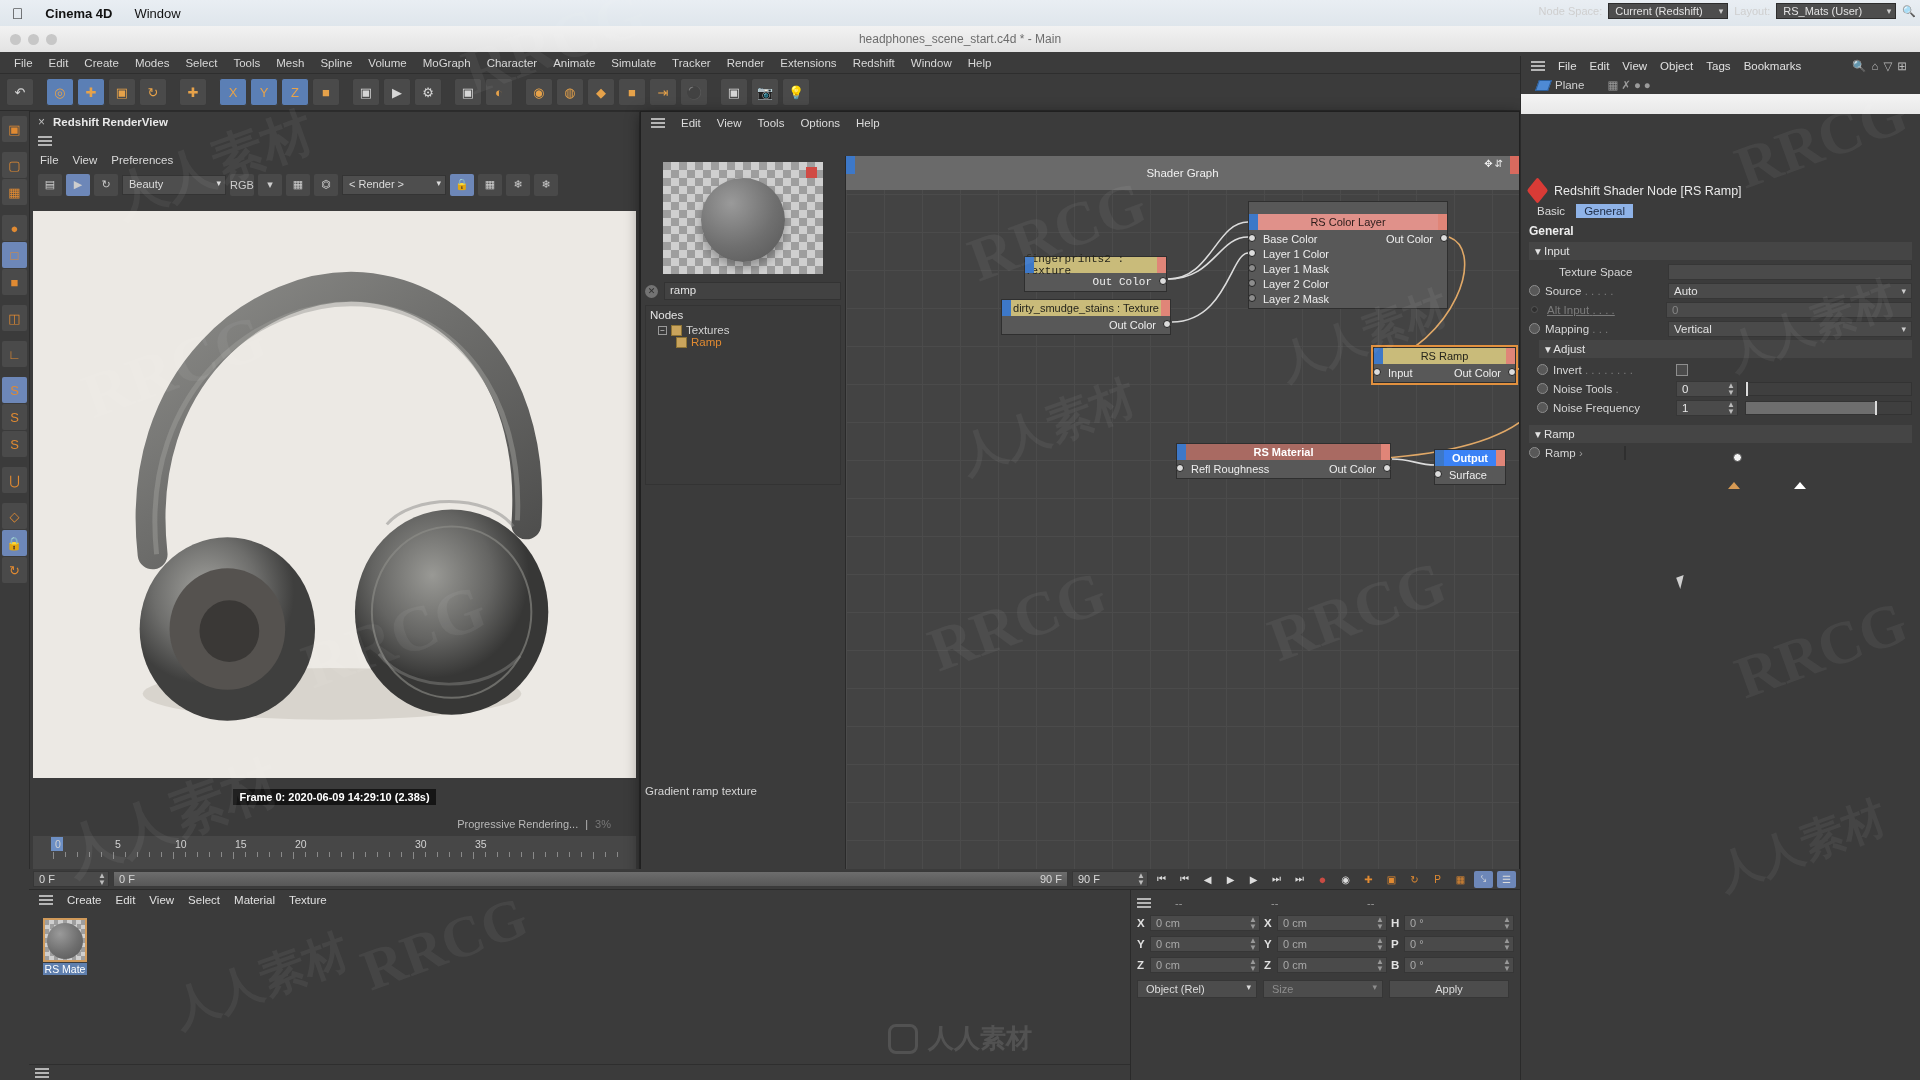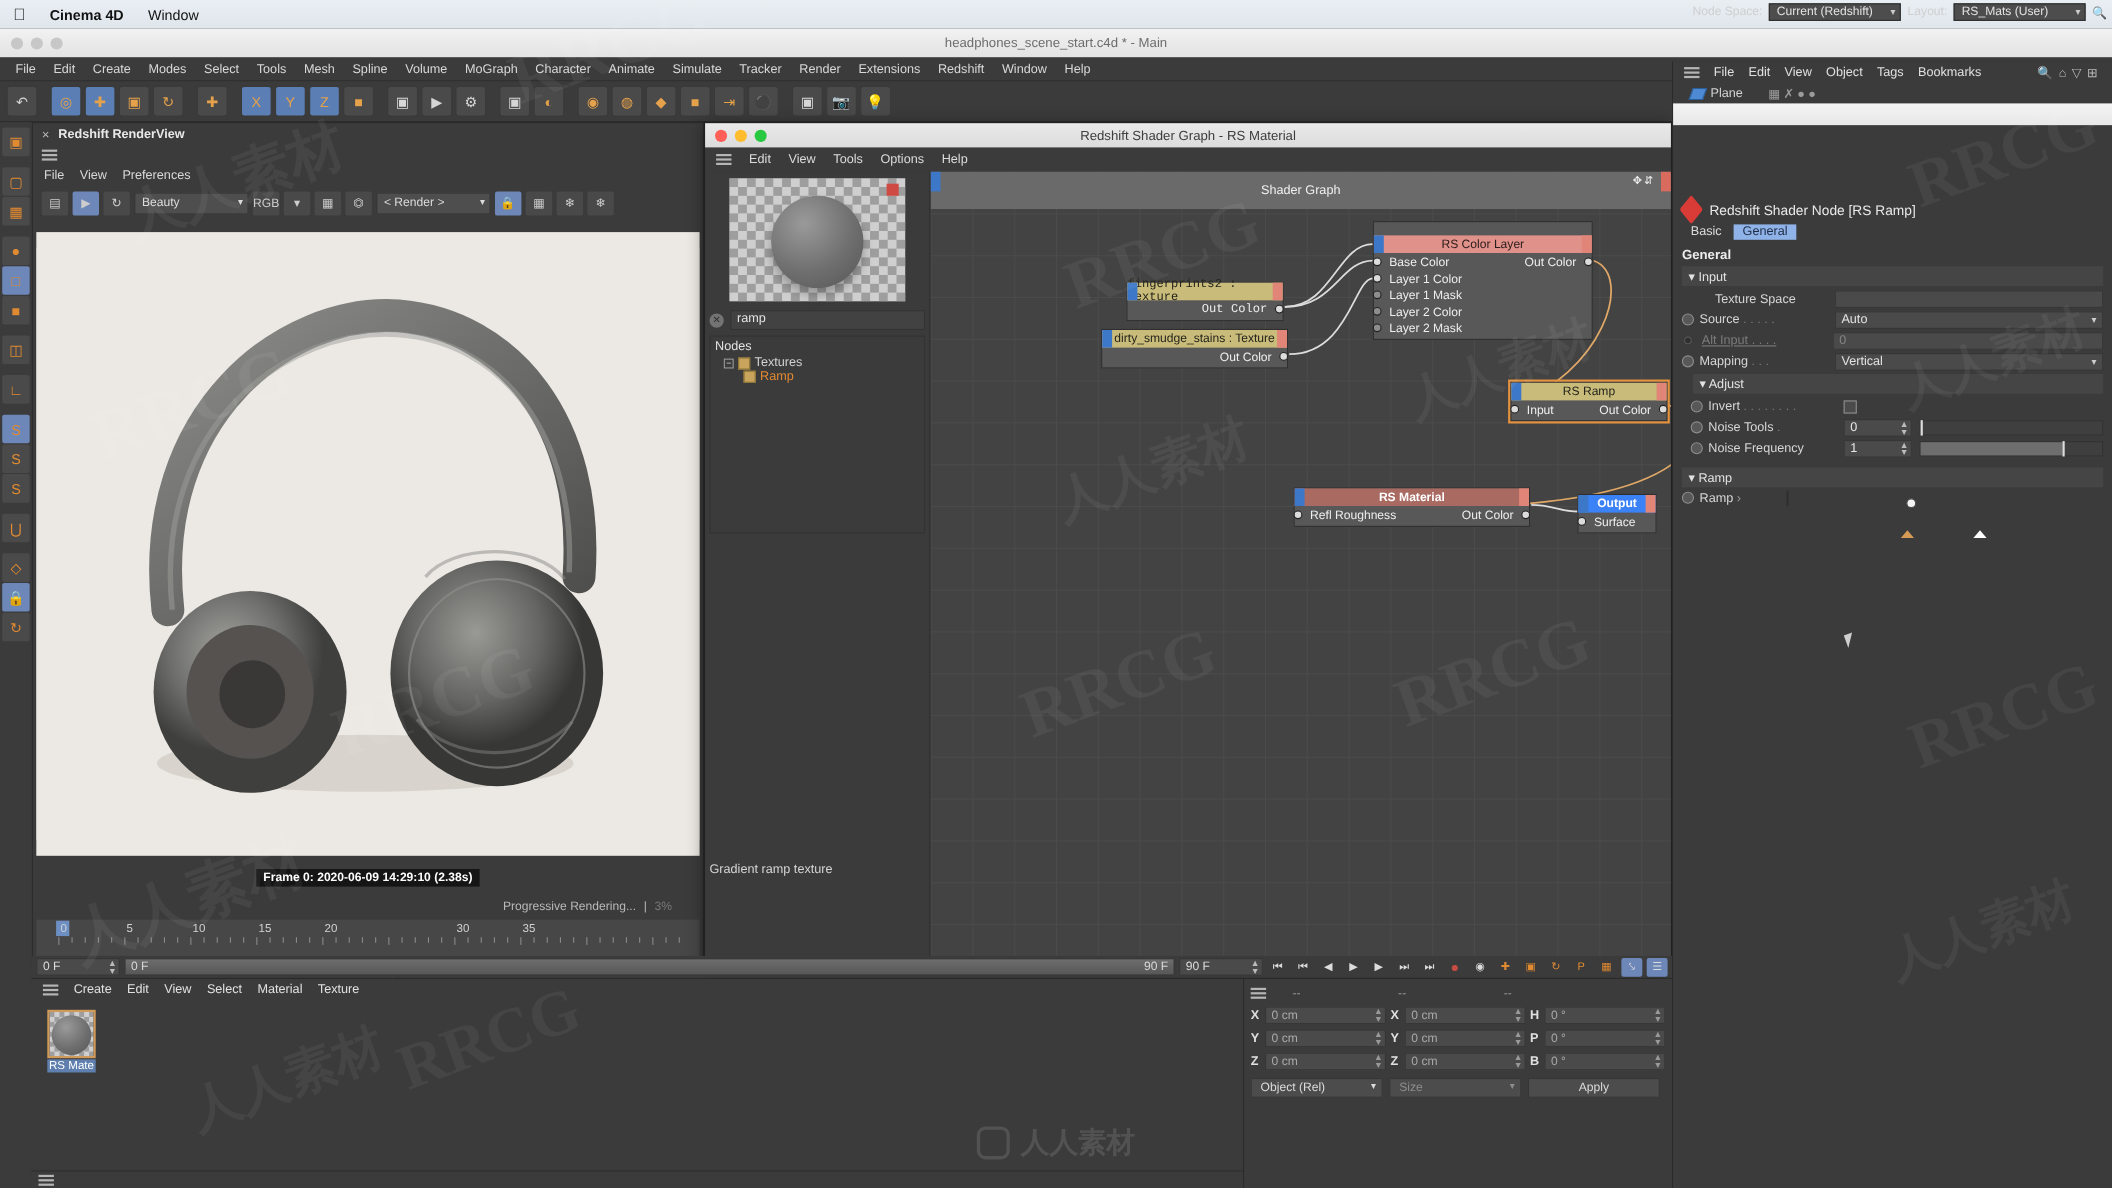--- a/index.html
+++ b/index.html
@@ -444,28 +444,20 @@
           <i style="left: 536px;"></i>
           <i style="left: 548px;"></i>
           <i style="left: 560px; height: 7px;"></i>
           <i style="left: 572px;"></i>
           <i style="left: 584px;"></i>
         </div>
     </div>
   </div>
 
   <div class="sg">
-    <div class="sg-title">
-      <div class="tl-dots">
-        <span class="dot r"></span>
-        <span class="dot y"></span>
-        <span class="dot g"></span>
-      </div>
-      <div class="tt">Redshift Shader Graph - RS Material</div>
-    </div>
     <div class="sg-menu">
       <span class="ham">
           <i></i>
           <i></i>
           <i></i>
         </span>
       <span>Edit</span>
       <span>View</span>
       <span>Tools</span>
       <span>Options</span>

